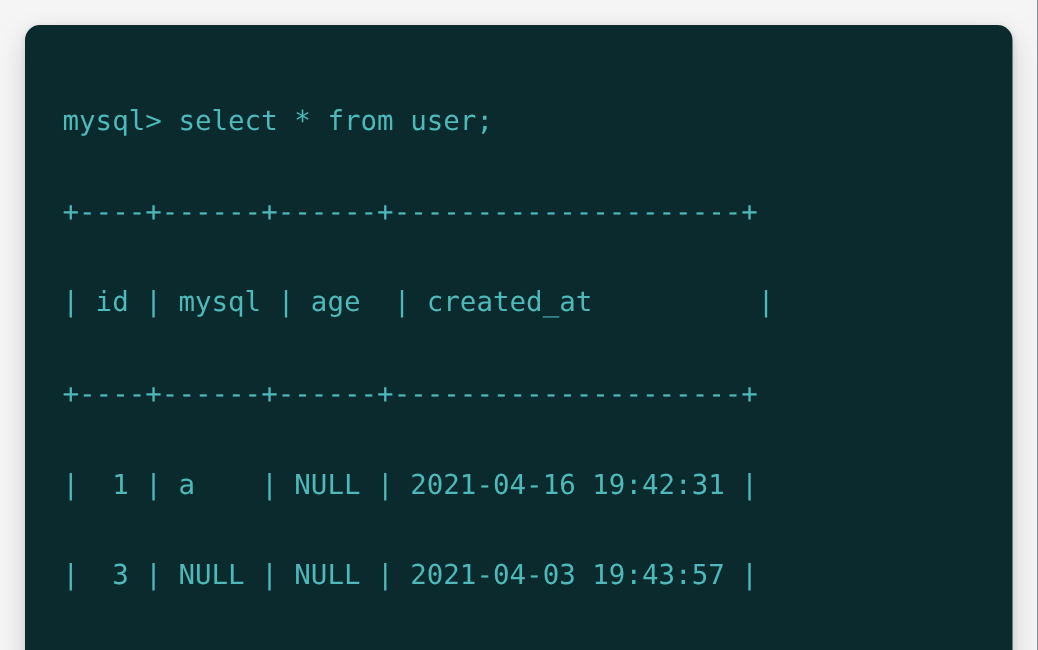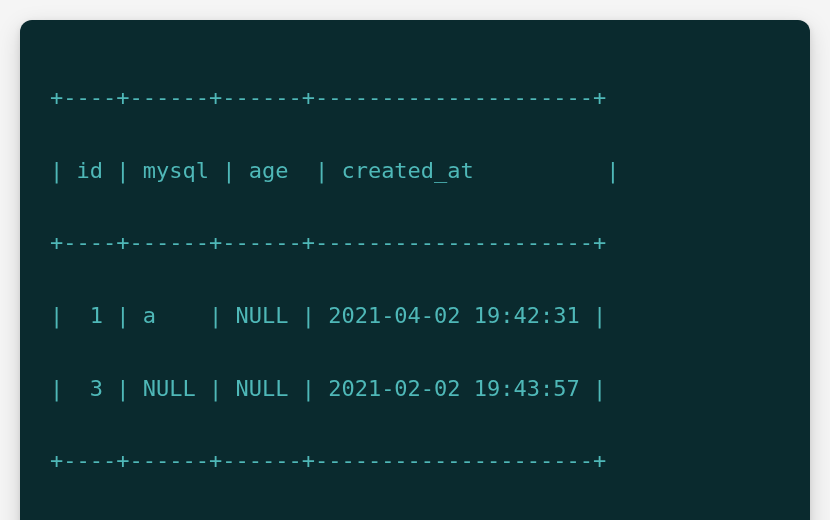--- a/index.html
+++ b/index.html
@@ -28,23 +28,24 @@
       overflow: hidden;
     }
     .line {
       display: block;
     }
   </style>
 </head>
 <body>
 
 <div class="terminal">
+<span class="line">mysql&gt; select * from user;</span>
 <span class="line">+----+------+------+---------------------+</span>
 <span class="line">| id | mysql | age  | created_at          |</span>
 <span class="line">+----+------+------+---------------------+</span>
-<span class="line">|  1 | a    | NULL | 2021-04-02 19:42:31 |</span>
-<span class="line">|  3 | NULL | NULL | 2021-02-02 19:43:57 |</span>
+<span class="line">|  1 | a    | NULL | 2021-04-16 19:42:31 |</span>
+<span class="line">|  3 | NULL | NULL | 2021-04-03 19:43:57 |</span>
 <span class="line">+----+------+------+---------------------+</span>
 
 <span class="line"></span>
 
 
 </div>
 
 </body></html>

